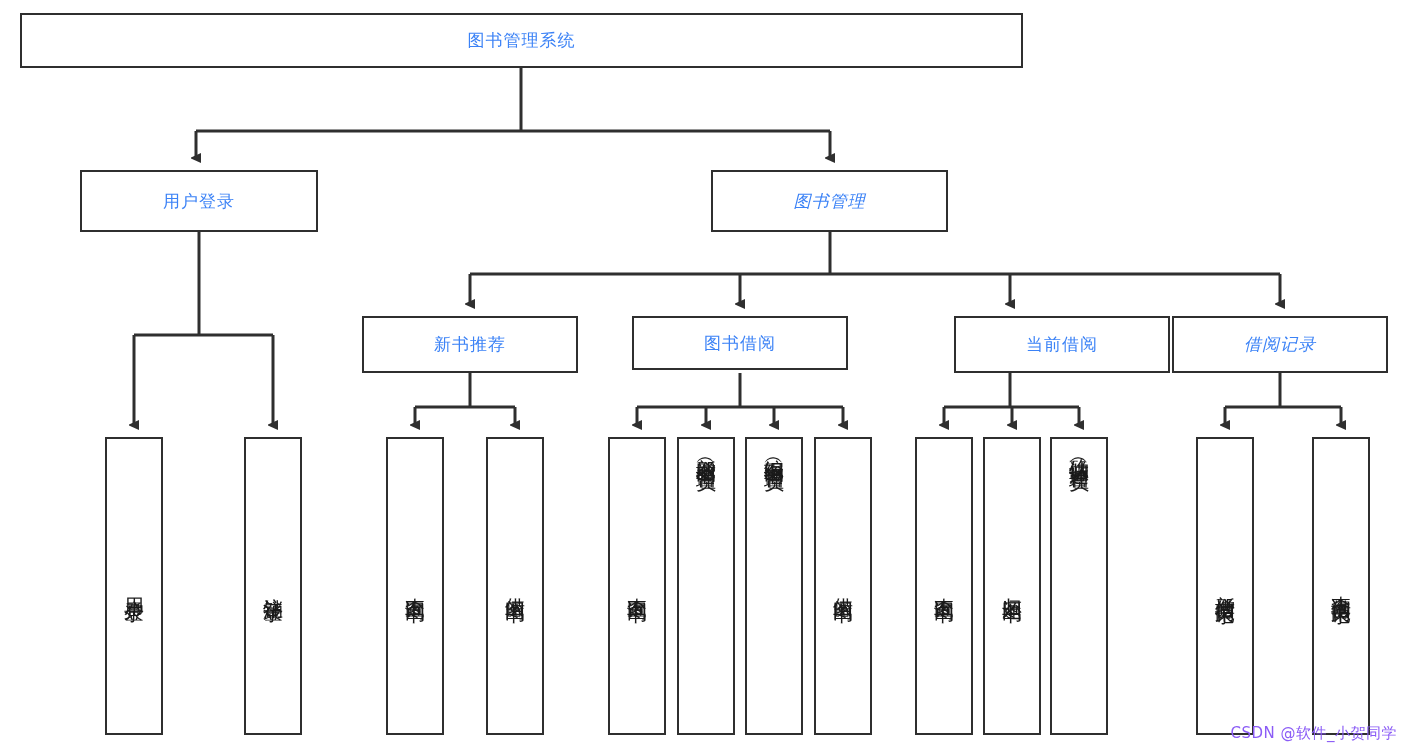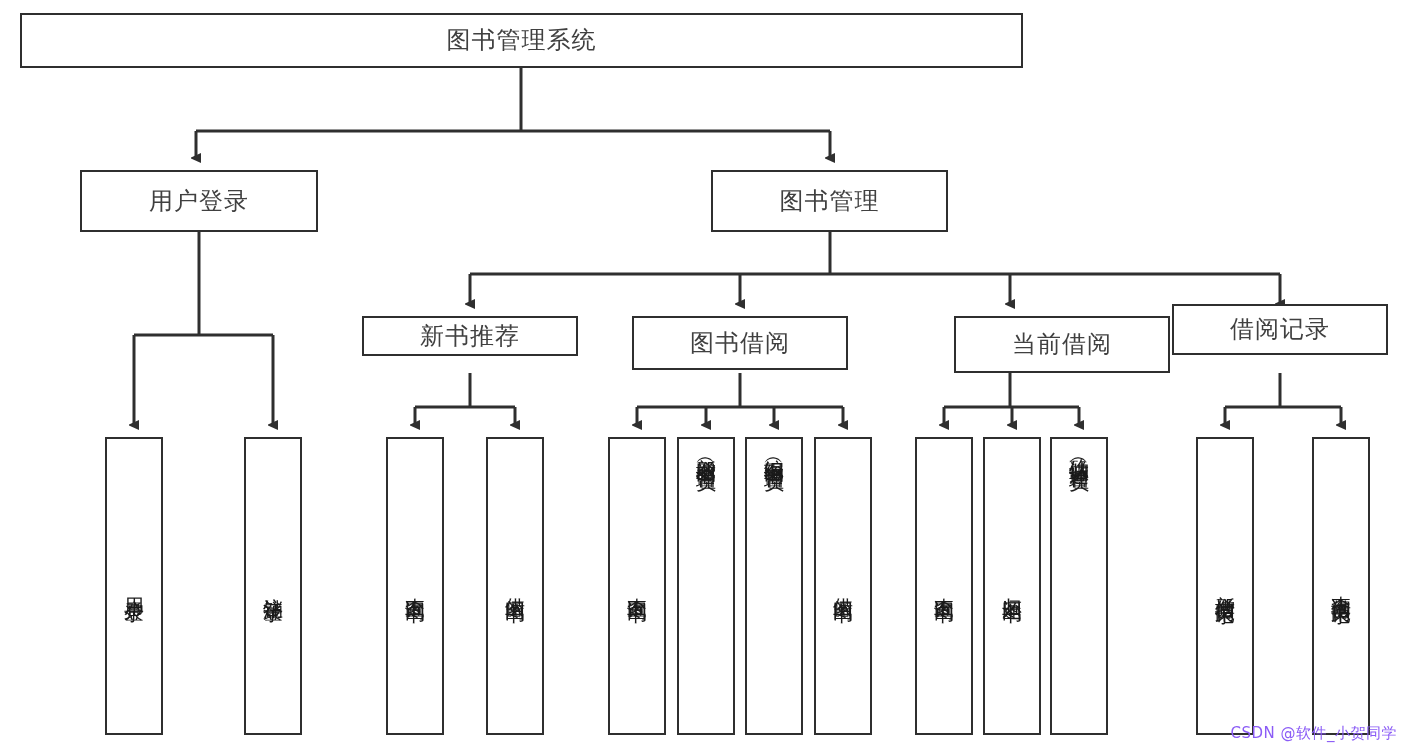--- a/index.html
+++ b/index.html
@@ -32,23 +32,23 @@
     position: absolute;
     box-sizing: border-box;
     background: #ffffff;
     border: 2px solid #2f2f2f;
     display: flex;
     align-items: center;
     justify-content: center;
     overflow: hidden;
   }
   .node-label-h {
-    font-size: 24px;
+    font-size: 17px;
     line-height: 1.2;
-    color: #404040;
+    color: #3b82f6;
     white-space: nowrap;
     letter-spacing: 1px;
   }
   .node-label-v {
     font-size: 20px;
     line-height: 1.05;
     color: #1a1a1a;
     writing-mode: vertical-rl;
     text-orientation: upright;
     letter-spacing: 2px;
@@ -143,34 +143,34 @@
     </g>
   </svg>
 
   <div class="node-box" id="node-root" style="left: 20px; top: 13px; width: 1003px; height: 55px;">
     <span class="node-label-h">图书管理系统</span>
   </div>
 
   <div class="node-box" id="node-l2-0" style="left: 80px; top: 170px; width: 238px; height: 62px;">
     <span class="node-label-h">用户登录</span>
   </div>
-  <div class="node-box" id="node-l2-1" style="left: 711px; top: 170px; width: 237px; height: 62px;">
+  <div class="node-box" id="node-l2-1" style="left: 711px; top: 170px; width: 237px; height: 62px; font-style: italic;">
     <span class="node-label-h">图书管理</span>
   </div>
 
-  <div class="node-box" id="node-l3-0" style="left: 362px; top: 316px; width: 216px; height: 40px;">
+  <div class="node-box" id="node-l3-0" style="left: 362px; top: 316px; width: 216px; height: 57px;">
     <span class="node-label-h">新书推荐</span>
   </div>
   <div class="node-box" id="node-l3-1" style="left: 632px; top: 316px; width: 216px; height: 54px;">
     <span class="node-label-h">图书借阅</span>
   </div>
   <div class="node-box" id="node-l3-2" style="left: 954px; top: 316px; width: 216px; height: 57px;">
     <span class="node-label-h">当前借阅</span>
   </div>
-  <div class="node-box" id="node-l3-3" style="left: 1172px; top: 304px; width: 216px; height: 51px;">
+  <div class="node-box" id="node-l3-3" style="left: 1172px; top: 316px; width: 216px; height: 57px; font-style: italic;">
     <span class="node-label-h">借阅记录</span>
   </div>
 
   <div class="node-box leaf-box center-v" id="node-leaf-0" style="left: 105px; top: 437px; width: 58px; height: 298px;">
     <span class="node-label-v">用户登录</span>
   </div>
   <div class="node-box leaf-box center-v" id="node-leaf-1" style="left: 244px; top: 437px; width: 58px; height: 298px;">
     <span class="node-label-v">注销登录</span>
   </div>
   <div class="node-box leaf-box center-v" id="node-leaf-2" style="left: 386px; top: 437px; width: 58px; height: 298px;">

